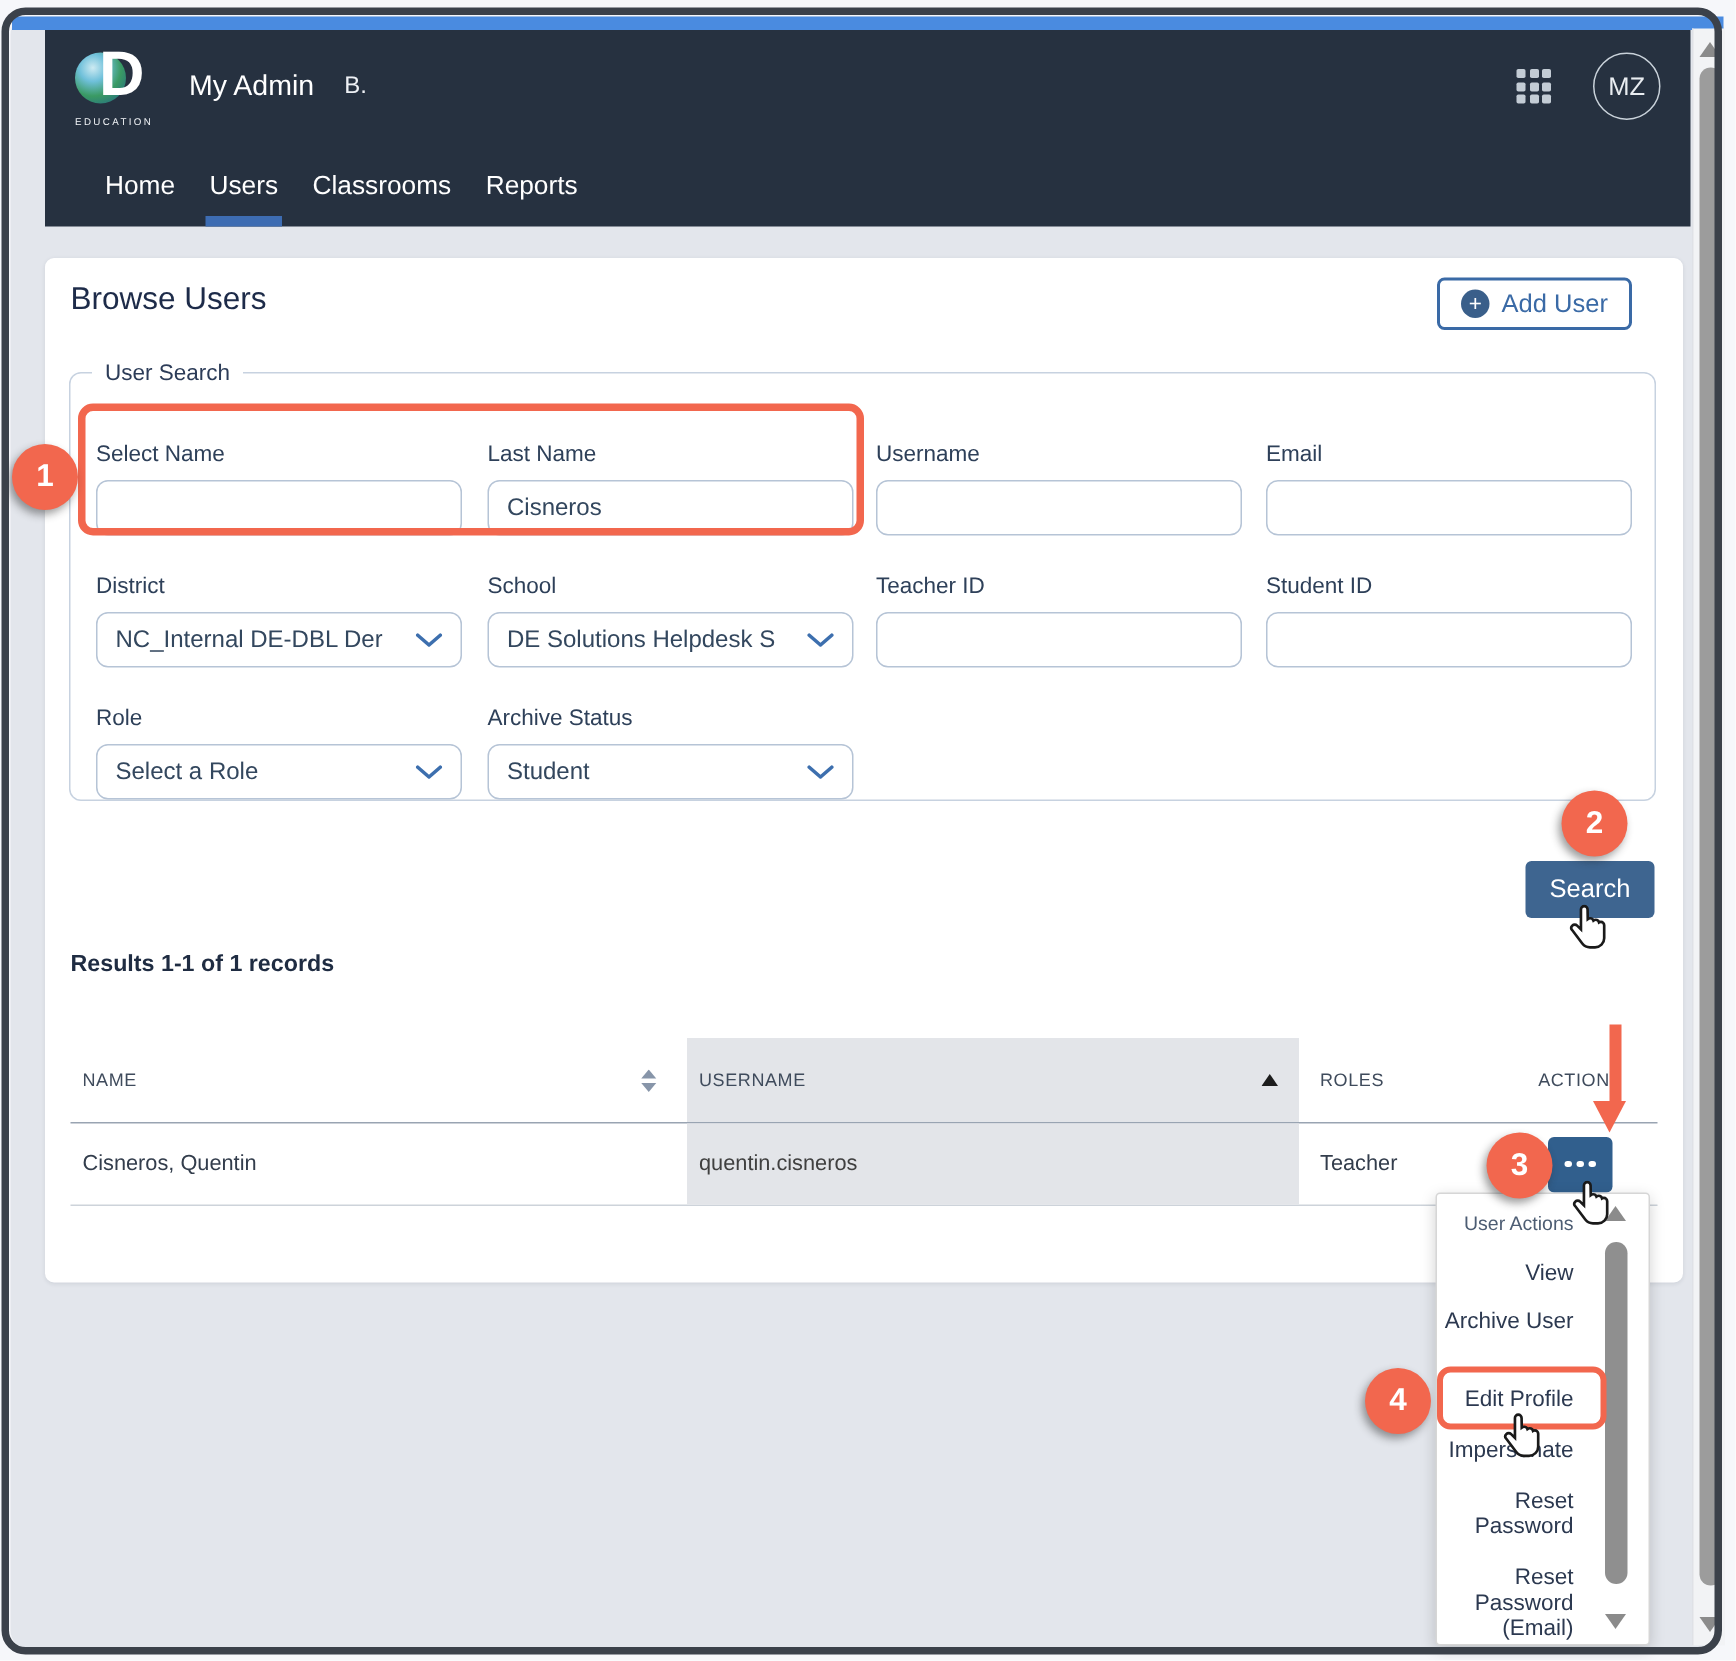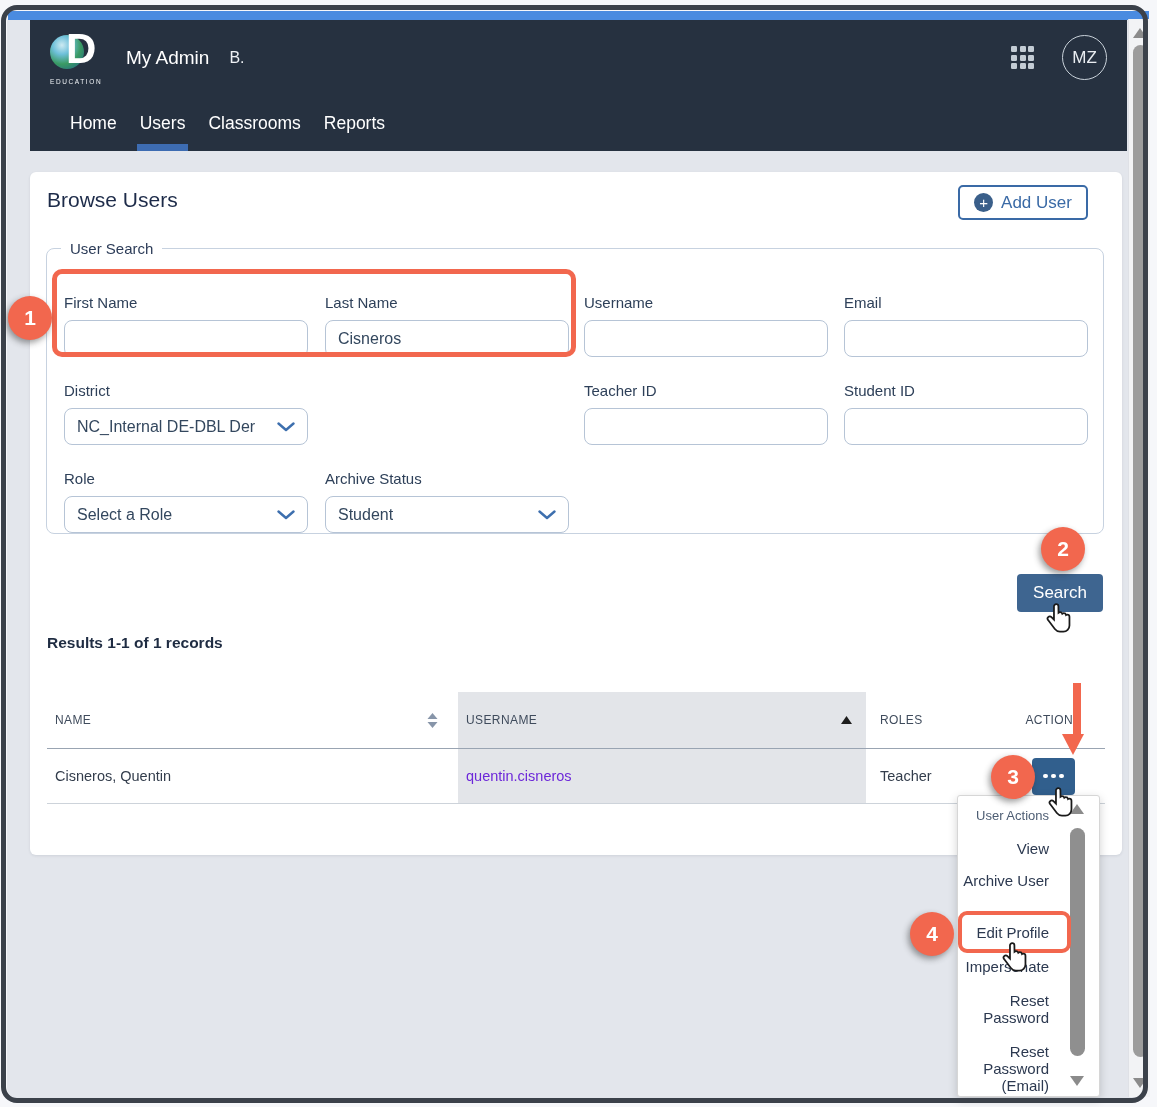--- a/index.html
+++ b/index.html
@@ -69,21 +69,21 @@
   .thead-row { height:57px; border-bottom:1px solid #99a4b2; }
   .tbody-row { height:55px; border-bottom:1px solid #cdd3da; }
   .th { display:flex; align-items:center; font-size:12px; letter-spacing:0.4px; color:#3f4b5c; }
   .th-name { justify-content:space-between; padding:0 20px 0 8px; cursor:pointer; }
   .th-username { justify-content:space-between; padding:0 14px 0 8px; background:#e3e5e9; cursor:pointer; }
   .th-roles { padding-left:14px; }
   .th-actions { justify-content:center; }
   .td { display:flex; align-items:center; font-size:14.5px; color:#333d4c; }
   .td-name { padding-left:8px; }
   .td-username { padding-left:8px; background:#e3e5e9; }
-  .td-username a { color:#6d28d9; text-decoration:none; cursor:pointer; }
+  .td-username a { color:#404040; text-decoration:none; cursor:pointer; }
   .td-roles { padding-left:14px; }
   .td-actions { justify-content:center; }
   .dots-btn { width:43px; height:37px; background:#315f8d; border:none; border-radius:4px; display:flex;
               align-items:center; justify-content:center; gap:3.5px; cursor:pointer; }
   .dots-btn i { width:4.5px; height:4.5px; border-radius:50%; background:#ffffff; }
   .sort-both, .sort-asc { flex:0 0 auto; }
 
   
   .ann-circle { width:44px; height:44px; border-radius:50%; background:#f2674e; color:#ffffff; font-size:21px;
                 font-weight:700; display:flex; align-items:center; justify-content:center; z-index:40;
@@ -157,40 +157,49 @@
 
   <button class="add-user-btn">
     <span class="plus-circle">+</span>
     <span class="add-user-label">Add User</span>
   </button>
 
   <fieldset class="user-search">
     <legend>User Search</legend>
 
     <div class="fgroup" style="left:17px; top:37px;">
-      <div class="flabel">First Name</div>
+      <div class="flabel">Select Name</div>
       <input class="finput" value="" style="">
     </div>
     <div class="fgroup" style="left:278px; top:37px;">
       <div class="flabel">Last Name</div>
       <input class="finput" value="Cisneros" style="">
     </div>
     <div class="fgroup" style="left:537px; top:37px;">
       <div class="flabel">Username</div>
       <input class="finput" value="" style="">
     </div>
     <div class="fgroup" style="left:797px; top:37px;">
       <div class="flabel">Email</div>
       <input class="finput" value="" style="">
     </div>
 
     <div class="fgroup" style="left:17px; top:125px;">
       <div class="flabel">District</div>
       <div class="fselect">
         <span class="fselect-text">NC_Internal DE-DBL Der</span>
+        <svg class="chev" width="18" height="10" viewBox="0 0 18 10">
+            <polyline points="1.5,1.5 9,8 16.5,1.5" fill="none" stroke="#3d6fae" stroke-width="2.4" stroke-linecap="round" stroke-linejoin="round"></polyline>
+          </svg>
+      </div>
+    </div>
+    <div class="fgroup" style="left:278px; top:125px;">
+      <div class="flabel">School</div>
+      <div class="fselect">
+        <span class="fselect-text">DE Solutions Helpdesk S</span>
         <svg class="chev" width="18" height="10" viewBox="0 0 18 10">
             <polyline points="1.5,1.5 9,8 16.5,1.5" fill="none" stroke="#3d6fae" stroke-width="2.4" stroke-linecap="round" stroke-linejoin="round"></polyline>
           </svg>
       </div>
     </div>
     <div class="fgroup" style="left:537px; top:125px;">
       <div class="flabel">Teacher ID</div>
       <input class="finput" value="" style="">
     </div>
     <div class="fgroup" style="left:797px; top:125px;">

